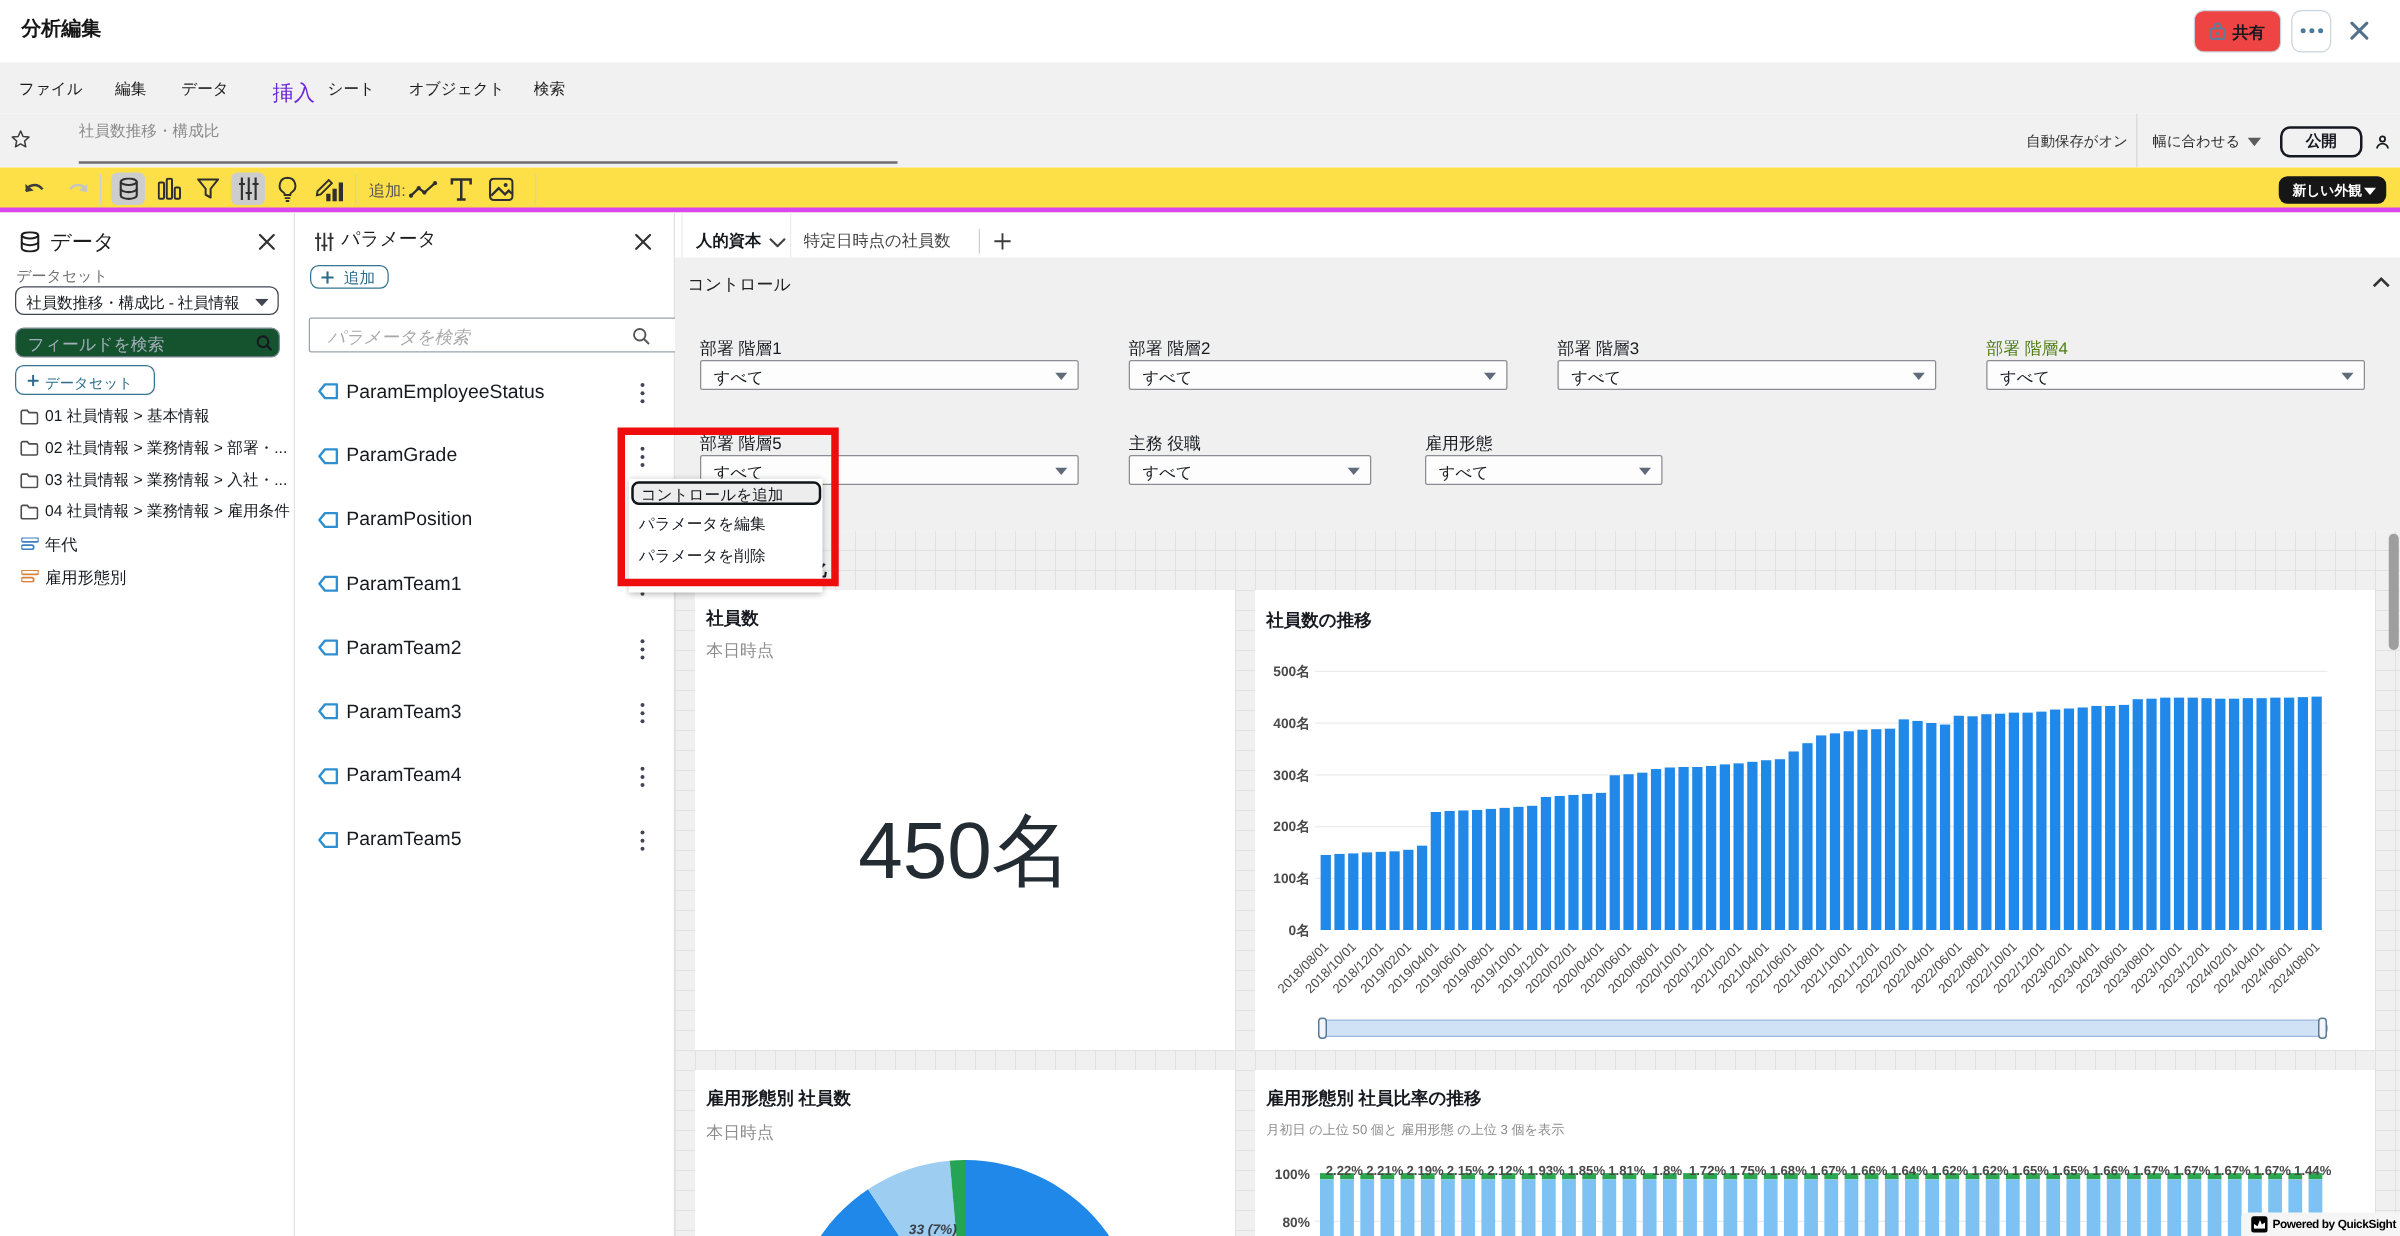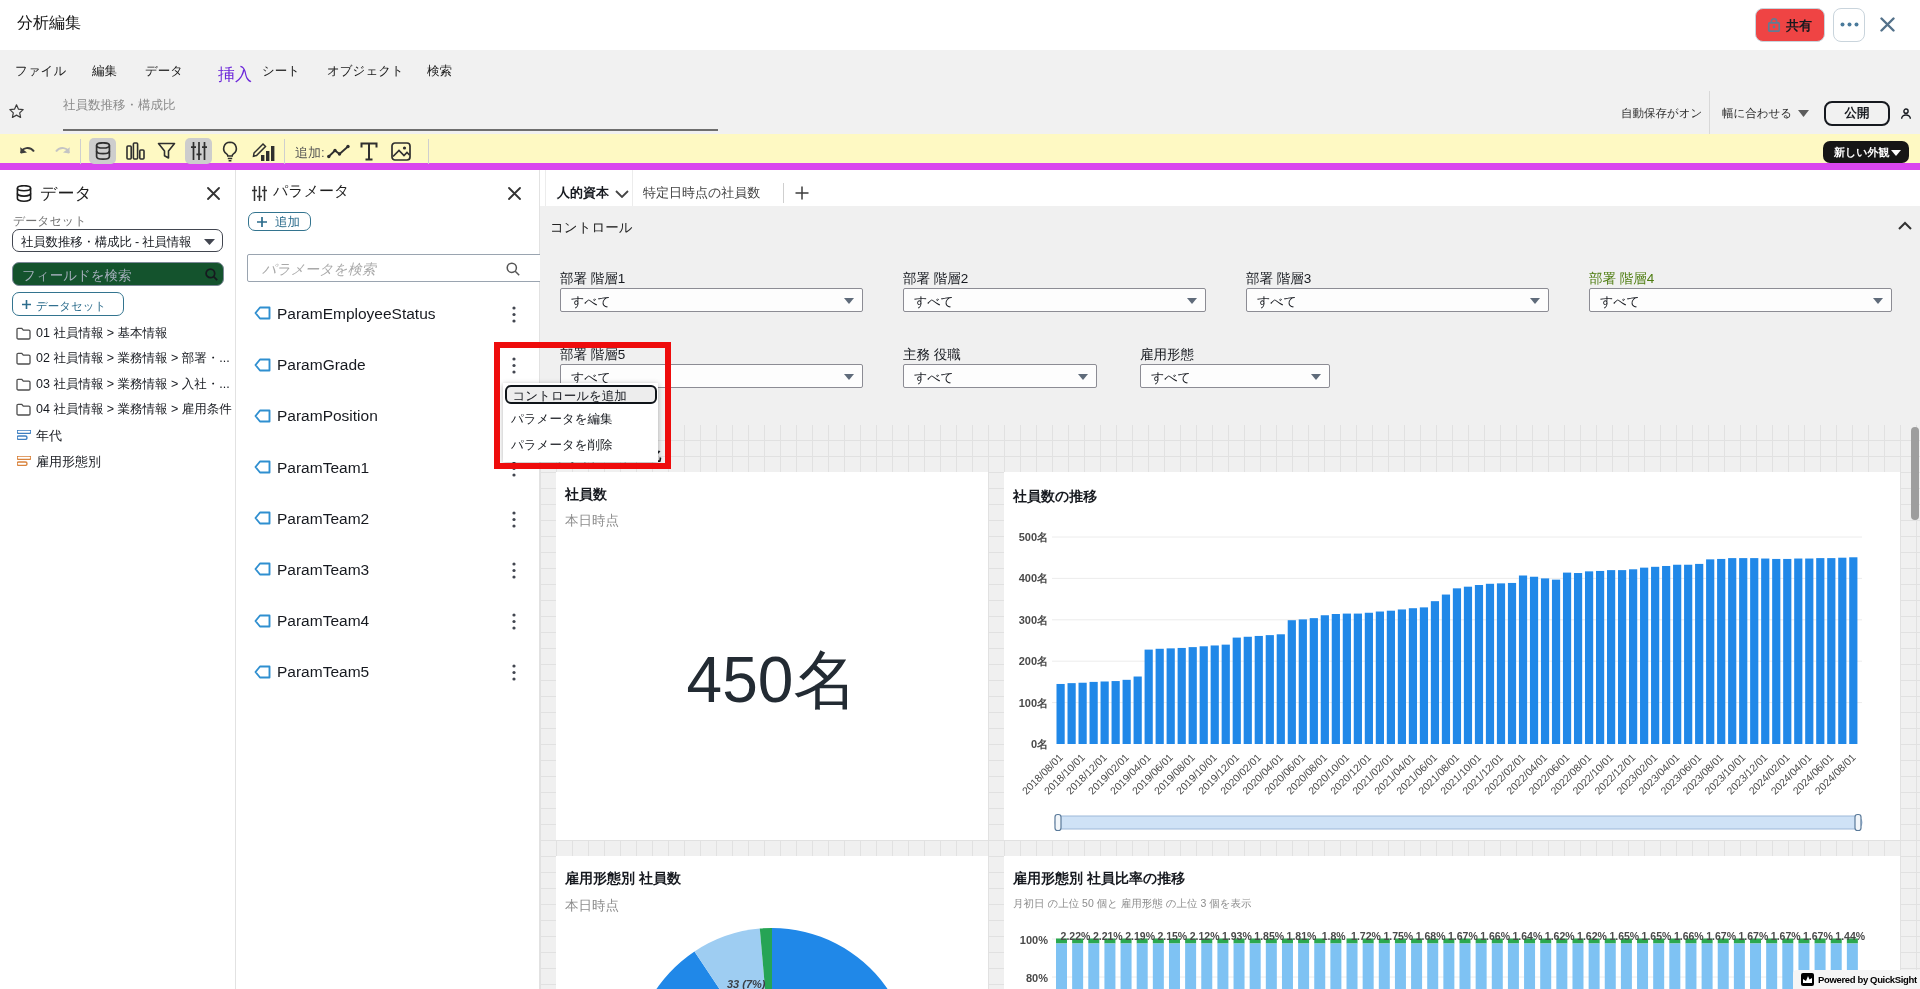--- a/index.html
+++ b/index.html
@@ -1,21 +1,21 @@
 <!DOCTYPE html>
 <html lang="ja"><head><meta charset="utf-8">
 <style>
 html,body{margin:0;padding:0}
 body{width:1920px;height:989px;overflow:hidden;font-family:"Liberation Sans",sans-serif;-webkit-font-smoothing:antialiased;background:#fff;position:relative}
 .abs{position:absolute}
 .ellip{white-space:nowrap;overflow:hidden;text-overflow:ellipsis}
 </style></head><body>
 
 <div class="abs" style="left:0;top:0;width:1920px;height:50px;background:#fff">
-<div class="abs" style="left:17px;top:13px;font-size:16px;font-weight:normal;color:#161616">分析編集</div>
+<div class="abs" style="left:17px;top:13px;font-size:16px;font-weight:bold;color:#161616">分析編集</div>
 <div class="abs" style="left:1755px;top:8px;width:68px;height:32px;border:1px solid #c9d4dc;border-radius:8px;background:#ef4444">
       <svg class="abs" style="left:11px;top:8px" width="14" height="16" viewBox="0 0 16 17">
         <rect x="2" y="6" width="12" height="9.5" rx="1" fill="none" stroke="#5f7d95" stroke-width="1.9"></rect>
         <path d="M5 6 V4.4 a3 3 0 0 1 6 0 V6" fill="none" stroke="#5f7d95" stroke-width="1.9"></path>
         <circle cx="8" cy="10.7" r="1.5" fill="#5f7d95"></circle>
       </svg>
       <div class="abs" style="left:30px;top:8px;font-size:13px;font-weight:bold;color:#16191f">共有</div>
     </div>
 <div class="abs" style="left:1833px;top:8px;width:30px;height:32px;border:1px solid #c9d4dc;border-radius:8px;background:#fff">
       <svg class="abs" style="left:6px;top:13px" width="19" height="5" viewBox="0 0 19 5">
@@ -48,21 +48,21 @@
 <div class="abs" style="left:1722px;top:15px;font-size:11.5px;color:#2f2f2f">幅に合わせる</div>
 <svg class="abs" style="left:1798px;top:19px" width="11" height="7" viewBox="0 0 11 7">
       <path d="M0 0 h11 l-5.5 7z" fill="#5c5c5c"></path>
     </svg>
 <div class="abs" style="left:1824px;top:10px;width:62px;height:21px;border:2px solid #16191f;border-radius:8px;text-align:center;line-height:20px;font-size:12.5px;font-weight:bold;color:#16191f;background:#f1f1f1">公開</div>
 <svg class="abs" style="left:1899px;top:15px" width="14" height="15" viewBox="0 0 24 24">
       <circle cx="12" cy="8" r="3.6" fill="none" stroke="#16191f" stroke-width="2.4"></circle>
       <path d="M4.5 21 a7.5 6.5 0 0 1 15 0" fill="none" stroke="#16191f" stroke-width="2.4"></path>
     </svg>
 </div>
-<div class="abs" style="left:0;top:134px;width:1920px;height:36px;background:#fef9c3;border-bottom:7px solid #d946ef;box-sizing:border-box">
+<div class="abs" style="left:0;top:134px;width:1920px;height:36px;background:#fde047;border-bottom:4px solid #d946ef;box-sizing:border-box">
 <svg class="abs" style="left:18px;top:9px" width="20" height="16" viewBox="0 0 20 16">
       <path d="M3 10 C4 4.5, 12 3, 16 8.5" fill="none" stroke="#3c3c3c" stroke-width="2"></path>
       <path d="M2.2 4.2 L2.8 10.6 L9 9.4 z" fill="#3c3c3c"></path>
     </svg>
 <svg class="abs" style="left:52px;top:9px" width="20" height="16" viewBox="0 0 20 16">
       <path d="M17 10 C16 4.5, 8 3, 4 8.5" fill="none" stroke="#c4c4c4" stroke-width="2"></path>
       <path d="M17.8 4.2 L17.2 10.6 L11 9.4 z" fill="#c4c4c4"></path>
     </svg>
 <div class="abs" style="left:80px;top:5px;width:1px;height:25px;background:#cfcfcf"></div>
 <div class="abs" style="left:89px;top:4px;width:27px;height:26px;background:#cdcdcd;border-radius:5px"></div>
@@ -605,21 +605,21 @@
     <text x="684.8" y="84" text-anchor="middle" font-size="10.5" font-weight="bold" fill="#4a4a4a">1.66%</text>
     <text x="717.1" y="84" text-anchor="middle" font-size="10.5" font-weight="bold" fill="#4a4a4a">1.67%</text>
     <text x="749.4" y="84" text-anchor="middle" font-size="10.5" font-weight="bold" fill="#4a4a4a">1.67%</text>
     <text x="781.7" y="84" text-anchor="middle" font-size="10.5" font-weight="bold" fill="#4a4a4a">1.67%</text>
     <text x="813.9" y="84" text-anchor="middle" font-size="10.5" font-weight="bold" fill="#4a4a4a">1.67%</text>
     <text x="846.2" y="84" text-anchor="middle" font-size="10.5" font-weight="bold" fill="#4a4a4a">1.44%</text>
   </svg>
 <div class="abs" style="left:1013px;top:870px;font-size:14px;font-weight:bold;color:#16191f">雇用形態別 社員比率の推移</div>
 <div class="abs" style="left:1013px;top:897px;font-size:10.5px;color:#8d8d8d">月初日 の上位 50 個と 雇用形態 の上位 3 個を表示</div>
 <div class="abs" style="left:1911px;top:427px;width:8px;height:93px;background:#9e9e9e;border-radius:4px"></div>
-<div class="abs" style="left:503px;top:383px;width:155px;height:79px;background:#fff;box-shadow:0 1px 5px rgba(0,0,0,.3)">
+<div class="abs" style="left:503px;top:383px;width:155px;height:91px;background:#fff;box-shadow:0 1px 5px rgba(0,0,0,.3)">
     <div class="abs" style="left:1.5px;top:1.5px;width:152px;height:19px;border:2px solid #0f1419;border-radius:6px;background:#ededed;box-sizing:border-box">
       <div class="abs" style="left:6px;top:1.5px;font-size:12.5px;color:#16191f;white-space:nowrap">コントロールを追加</div>
     </div>
     <div class="abs" style="left:8px;top:28px;font-size:12.5px;color:#16191f">パラメータを編集</div>
     <div class="abs" style="left:8px;top:54px;font-size:12.5px;color:#16191f">パラメータを削除</div>
   </div>
 <div class="abs" style="left:494px;top:342px;width:177px;height:127px;border:6px solid #ee0c0c;box-sizing:border-box"></div>
 <div class="abs" style="left:1793px;top:970px;width:127px;height:19px;background:#f5f5f5;border-radius:4px 0 0 0">
     <div class="abs" style="left:8px;top:3px;width:13px;height:13px;background:#000;border-radius:2px">
       <svg class="abs" style="left:2px;top:3px" width="9" height="7" viewBox="0 0 9 7">

